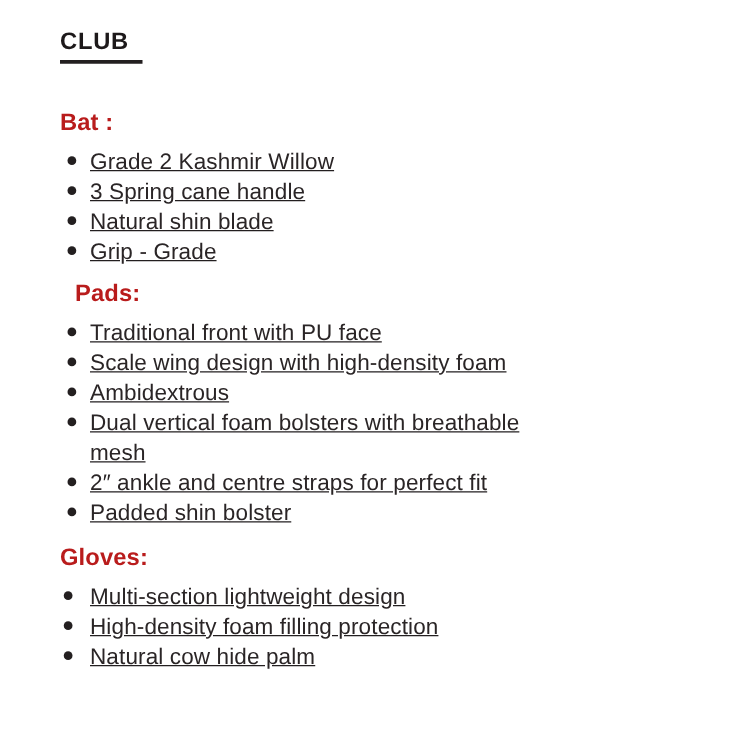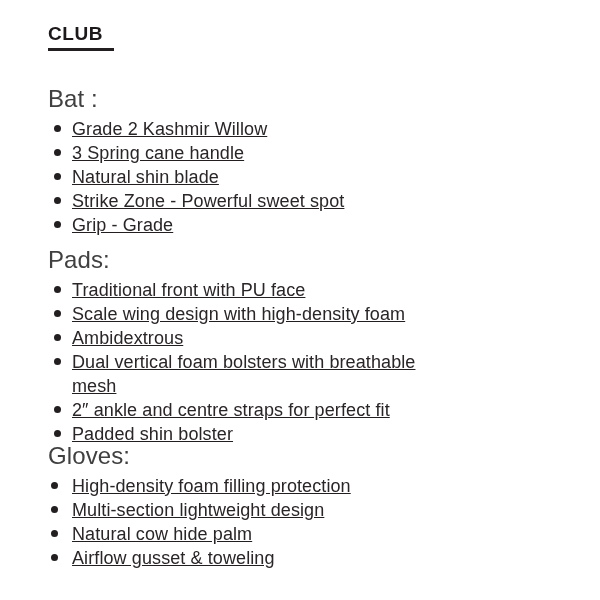--- a/index.html
+++ b/index.html
@@ -28,29 +28,29 @@
     font-size: 19px;
     line-height: 19px;
     font-weight: 700;
     letter-spacing: 0.6px;
     padding: 0 11px 5px 0;
     border-bottom: 3px solid #231f20;
     color: #1d191a;
   }
   .section-heading {
     margin: 0;
-    font-size: 24px;
+    font-size: 19px;
     line-height: 20px;
-    font-weight: 400;
-    color: #404040;
+    font-weight: 700;
+    color: #b91c1c;
     letter-spacing: 0.1px;
   }
   .sec-bat .section-heading    { margin-top: 38px; }
-  .sec-pads .section-heading   { margin-top: 13px; }
-  .sec-gloves .section-heading { }
+  .sec-pads .section-heading   { margin-top: 13px; margin-left: 12px; }
+  .sec-gloves .section-heading { margin-top: 15px; }
   .bullet-list {
     list-style: none;
     margin: 8px 0 0 0;
     padding: 0;
     text-decoration: underline;
   }
   .bullet-list li {
     position: relative;
     padding-left: 24px;
     font-size: 18px;
@@ -75,40 +75,38 @@
 <div class="page">
 
   <h1 class="title">CLUB</h1>
 
   <section class="sec-bat">
     <h2 class="section-heading">Bat :</h2>
     <ul class="bullet-list">
       <li><span class="bullet"></span><span>Grade 2 Kashmir Willow</span></li>
       <li><span class="bullet"></span><span>3 Spring cane handle</span></li>
       <li><span class="bullet"></span><span>Natural shin blade</span></li>
-      <li><span class="bullet"></span><span>Strike Zone - Powerful sweet spot</span></li>
       <li><span class="bullet"></span><span>Grip - Grade</span></li>
     </ul>
   </section>
 
   <section class="sec-pads">
     <h2 class="section-heading">Pads:</h2>
     <ul class="bullet-list">
       <li><span class="bullet"></span><span>Traditional front with PU face</span></li>
       <li><span class="bullet"></span><span>Scale wing design with high-density foam</span></li>
       <li><span class="bullet"></span><span>Ambidextrous</span></li>
       <li><span class="bullet"></span><span>Dual vertical foam bolsters with breathable mesh</span></li>
       <li><span class="bullet"></span><span>2″ ankle and centre straps for perfect fit</span></li>
       <li><span class="bullet"></span><span>Padded shin bolster</span></li>
     </ul>
   </section>
 
   <section class="sec-gloves">
     <h2 class="section-heading">Gloves:</h2>
     <ul class="bullet-list">
+      <li><span class="bullet"></span><span>Multi-section lightweight design</span></li>
       <li><span class="bullet"></span><span>High-density foam filling protection</span></li>
-      <li><span class="bullet"></span><span>Multi-section lightweight design</span></li>
       <li><span class="bullet"></span><span>Natural cow hide palm</span></li>
-      <li><span class="bullet"></span><span>Airflow gusset &amp; toweling</span></li>
     </ul>
   </section>
 
 </div>
 
 </body></html>

